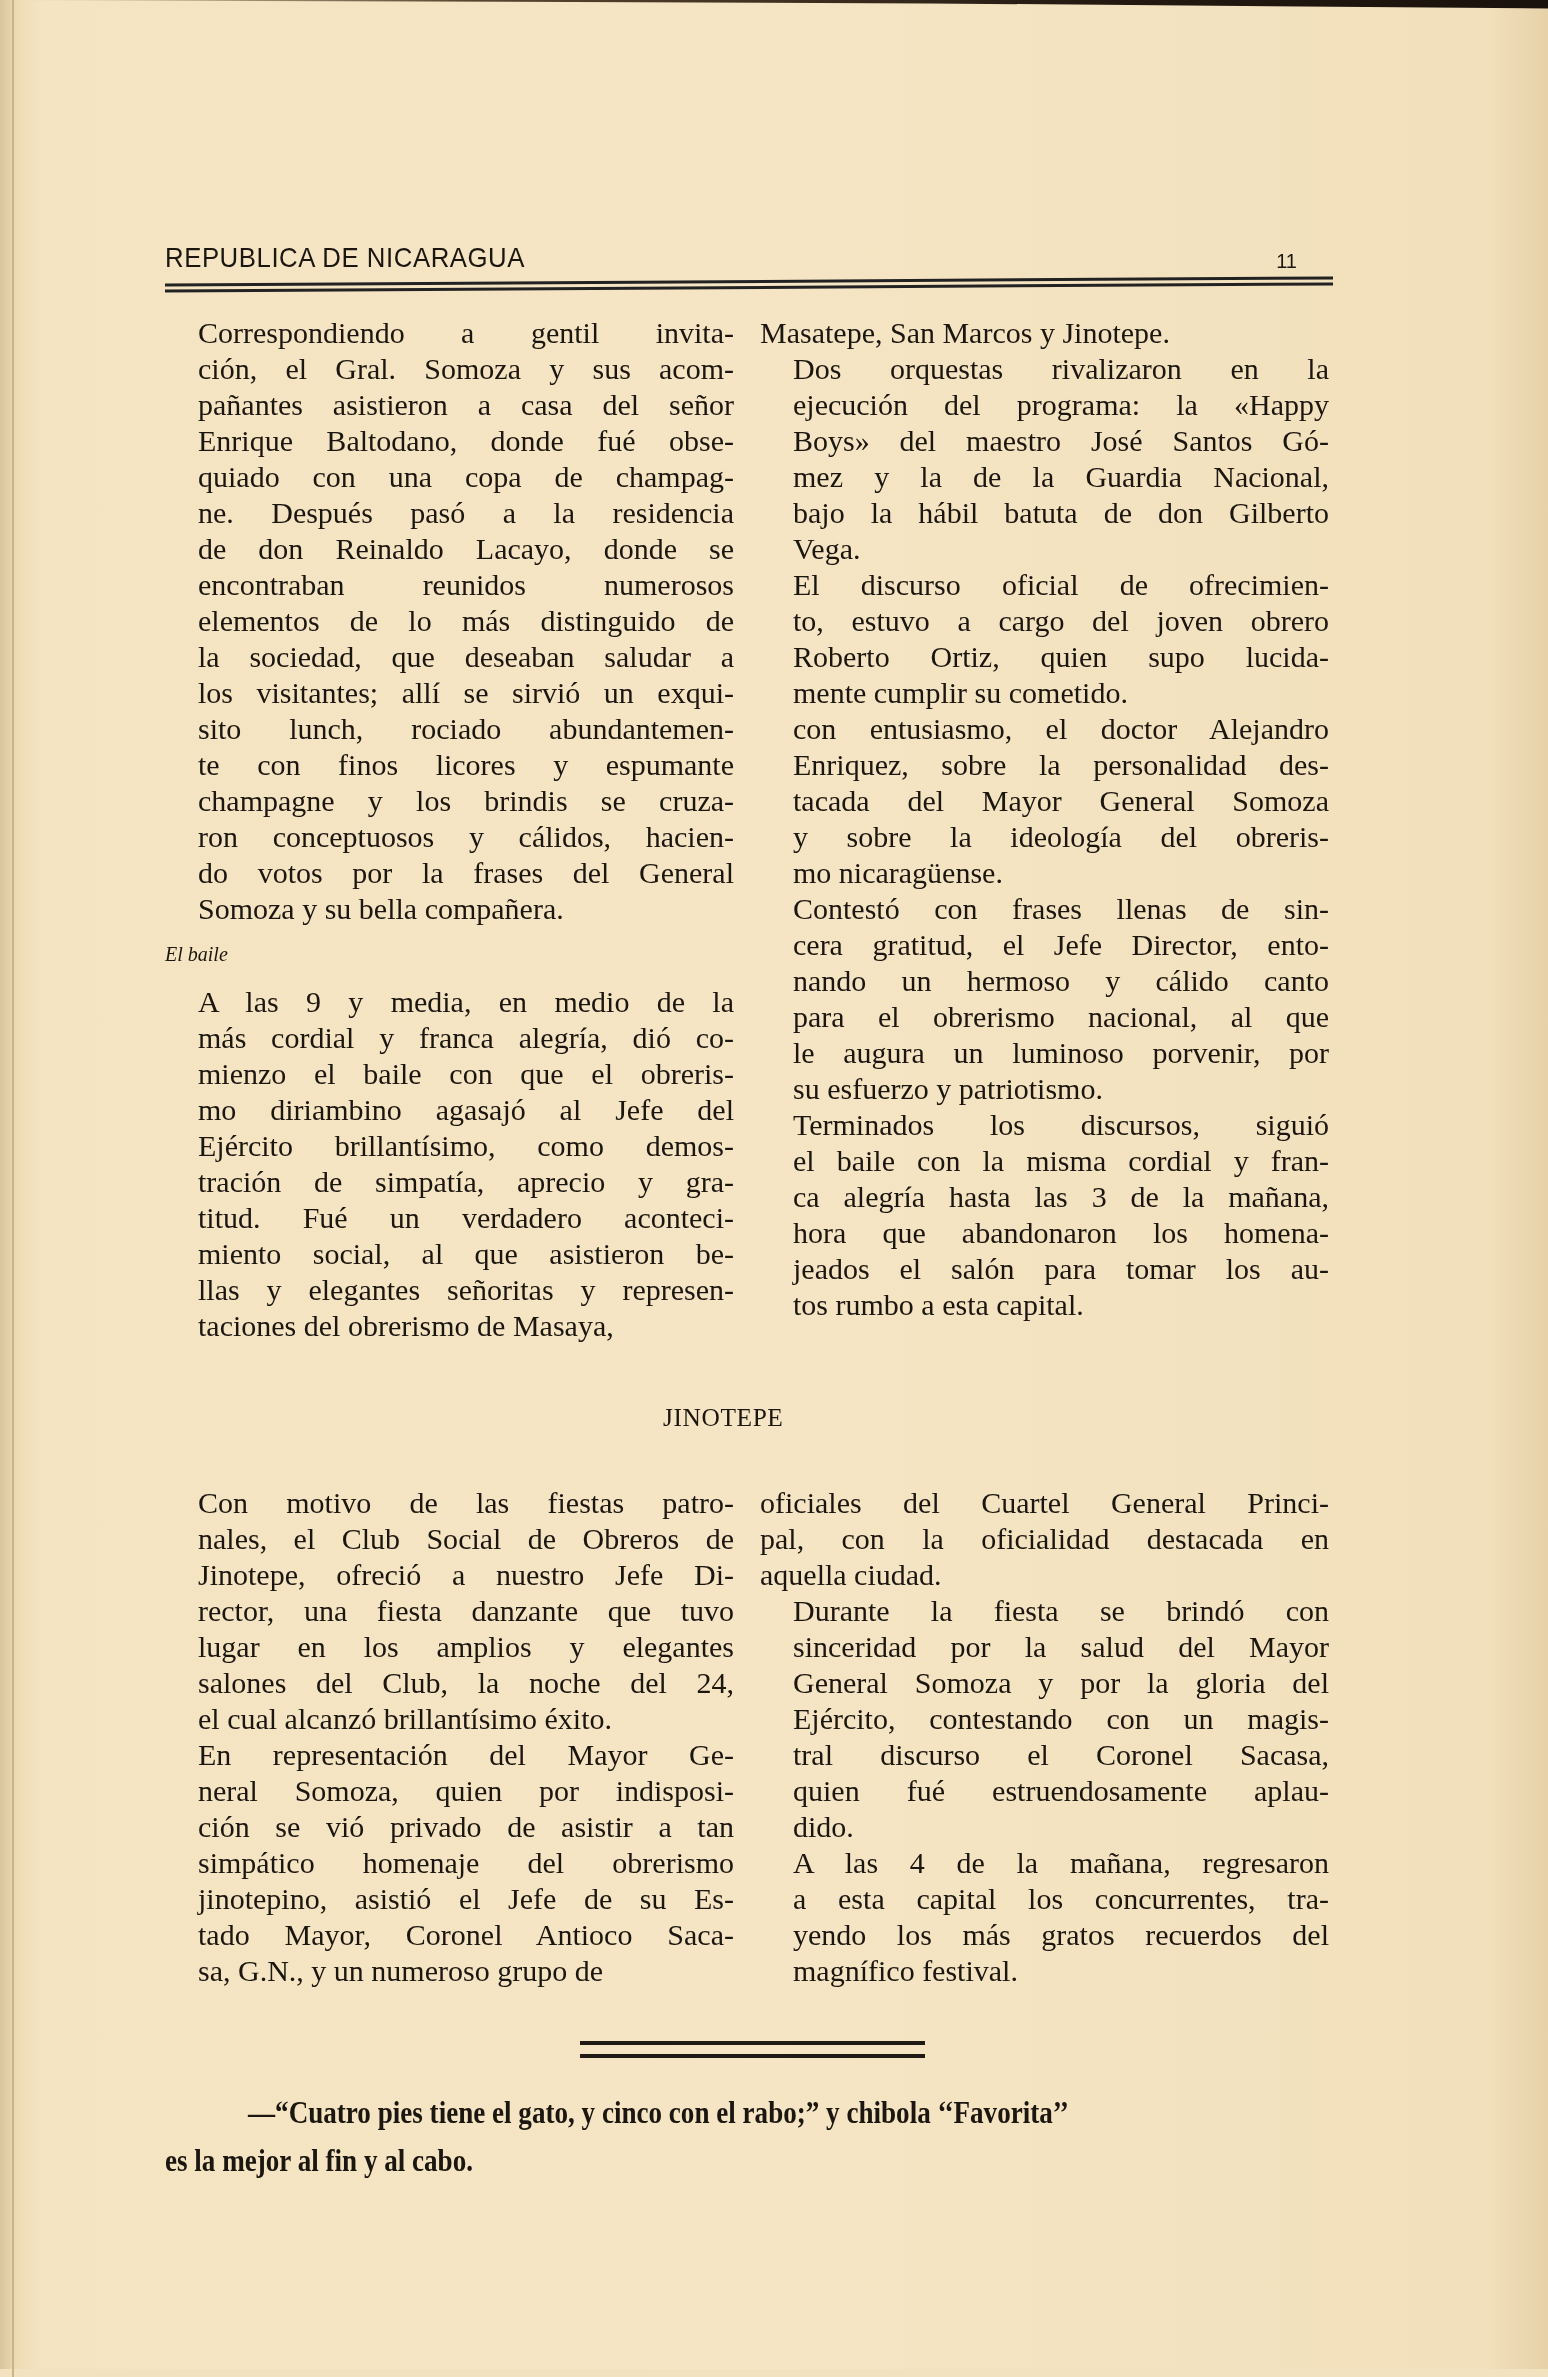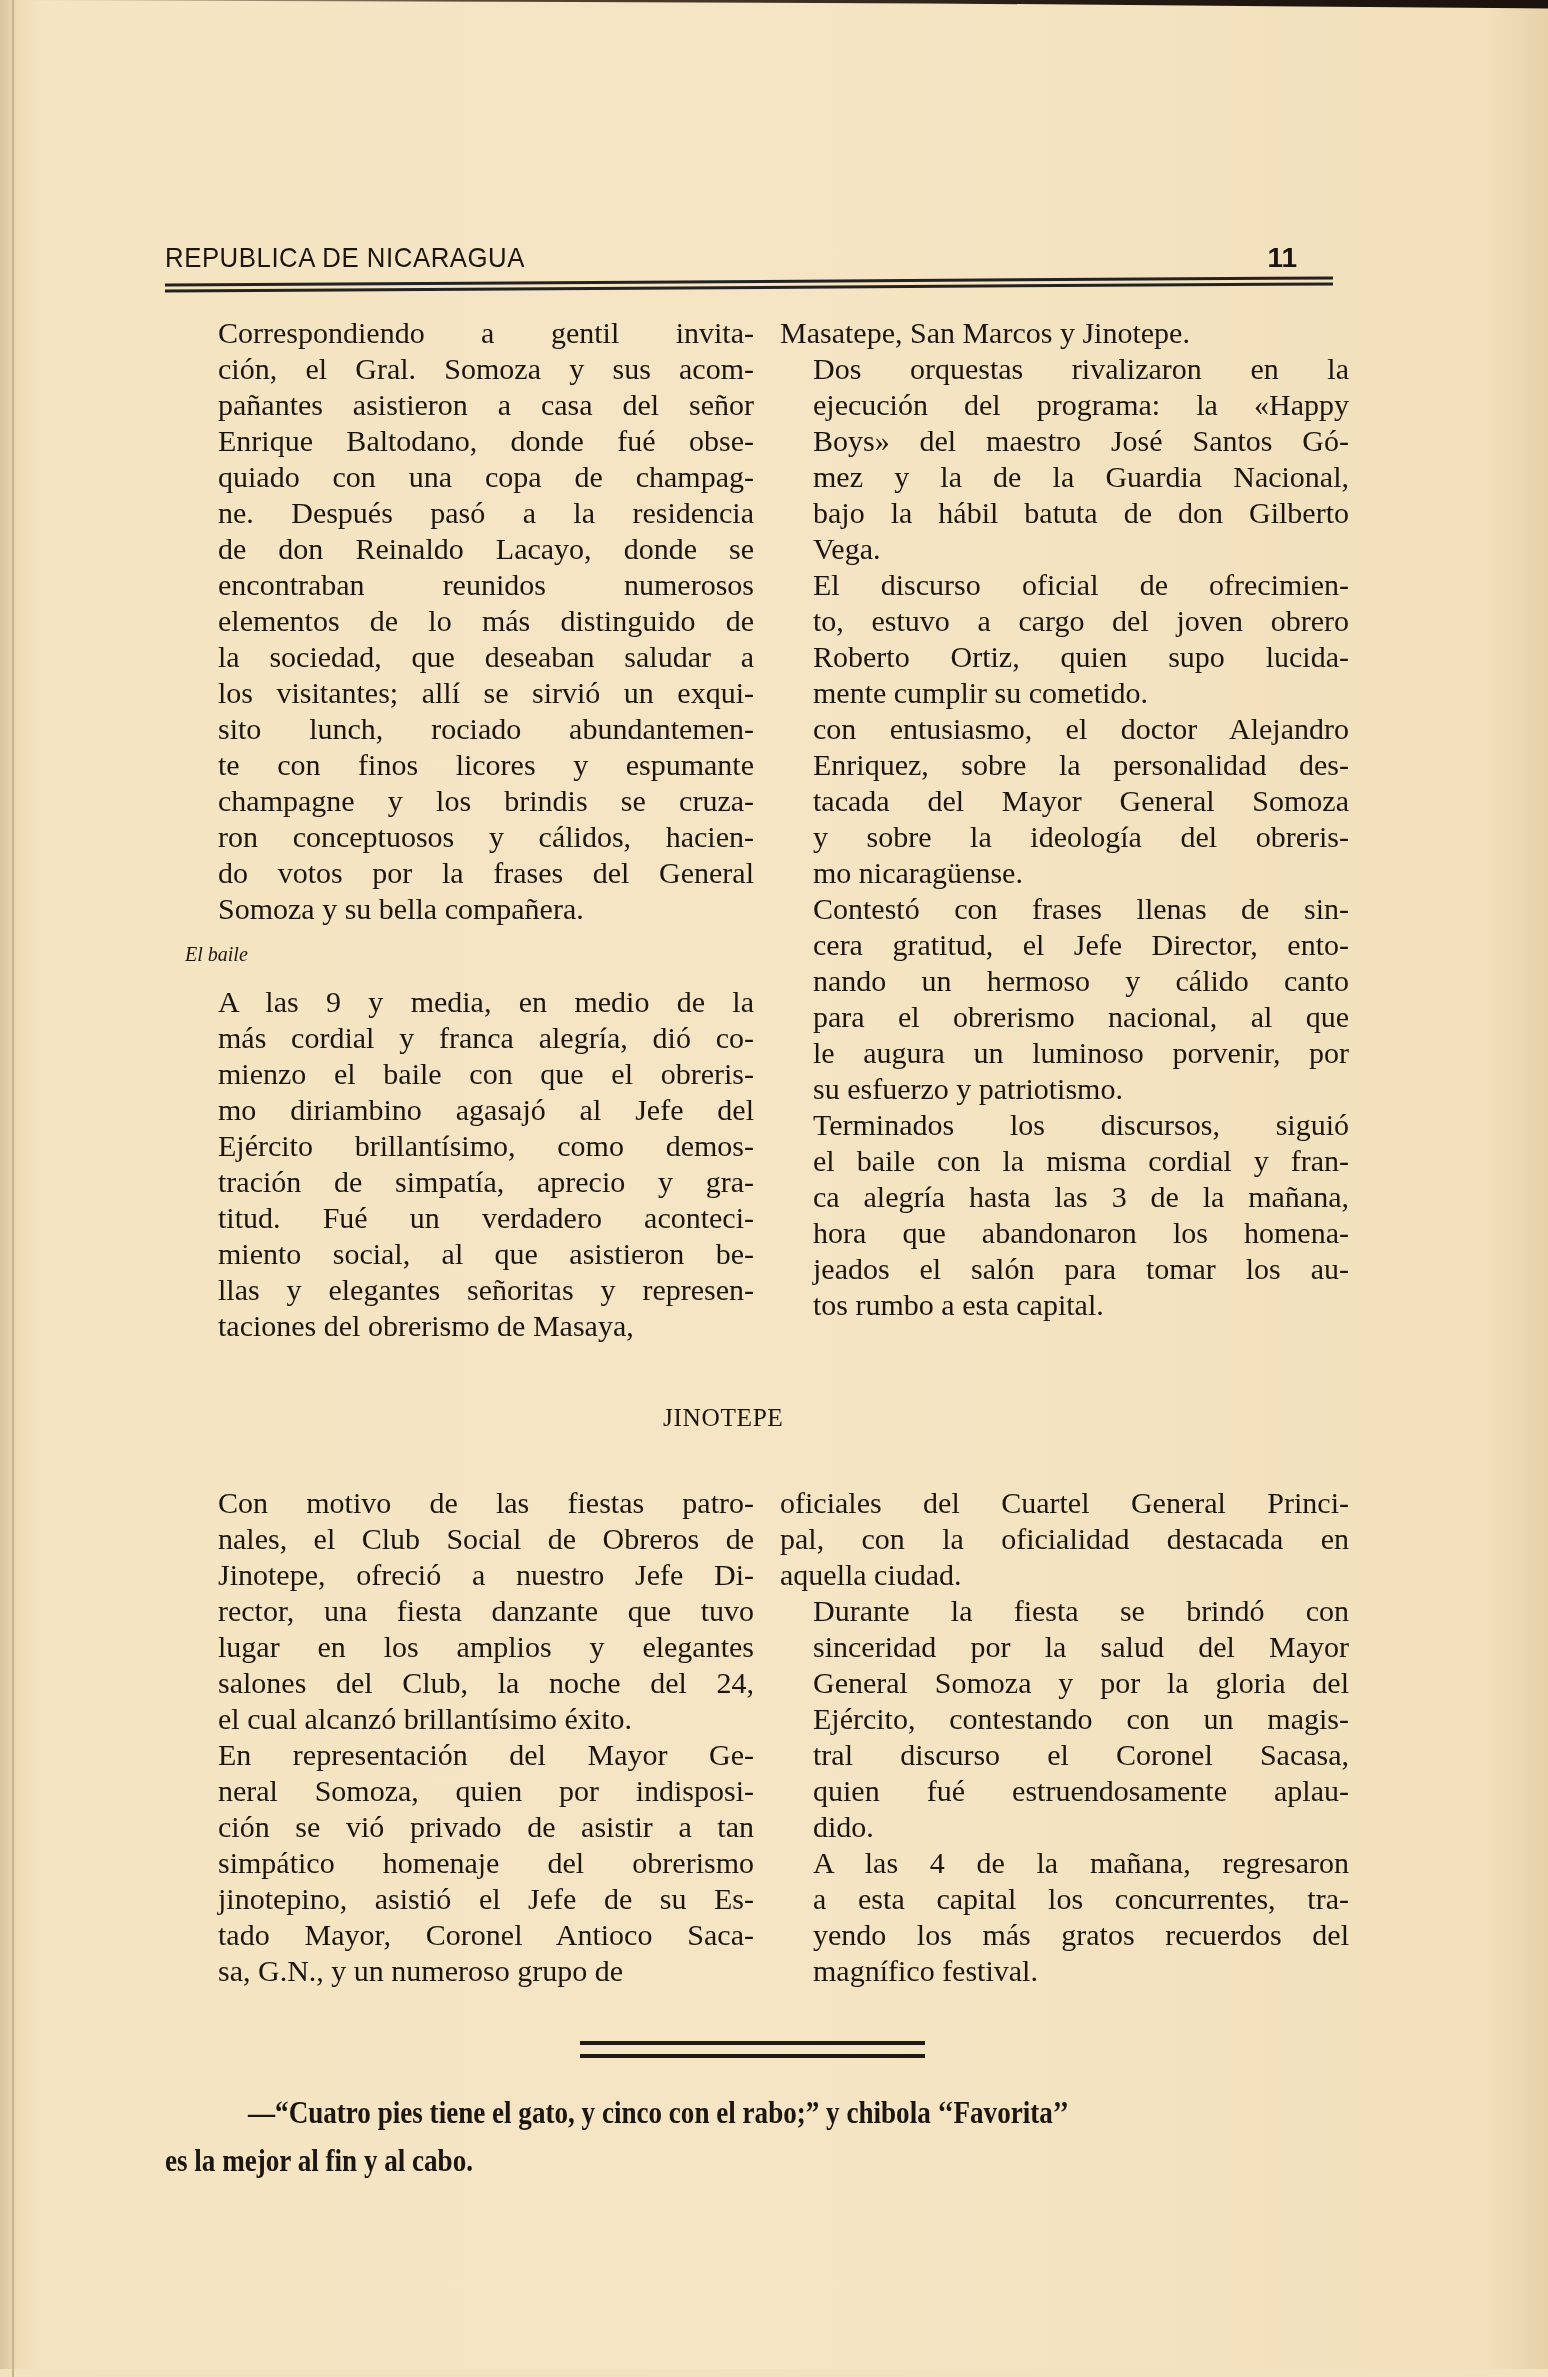--- a/index.html
+++ b/index.html
@@ -25,30 +25,29 @@
   }
   .header {
     position: absolute; left: 165px; top: 242px; width: 1156px; height: 36px;
     font-family: "Liberation Sans", "DejaVu Sans", sans-serif;
   }
   .running-title {
     position: absolute; left: 0; top: 0;
     font-size: 28px; letter-spacing: 0.6px; transform: scaleX(0.92); transform-origin: left;
   }
   .page-number {
-    position: absolute; right: 24px; top: 0; font-size: 28px; font-weight: bold;
+    position: absolute; right: 24px; top: 8px; font-size: 20px; font-weight: normal;
   }
   .rule-double {
     position: absolute; left: 0; height: 3px; background: #222;
   }
   .col {
     position: absolute; width: 569px;
     font-size: 30px; line-height: 36px;
     text-align: justify;
-    margin-left: 20px;
   }
   .col p { margin: 0; text-indent: 33px; }
   .col p.noindent { text-indent: 0; }
   .col .line { display: block; text-align-last: justify; }
   .col .last { text-align-last: left; }
   .subhead {
     font-style: italic; font-weight: normal; font-size: 20px; margin: 8.5px 0 12px 0;
   }
   .section-title {
     position: absolute; left: 663px; top: 1403px;

